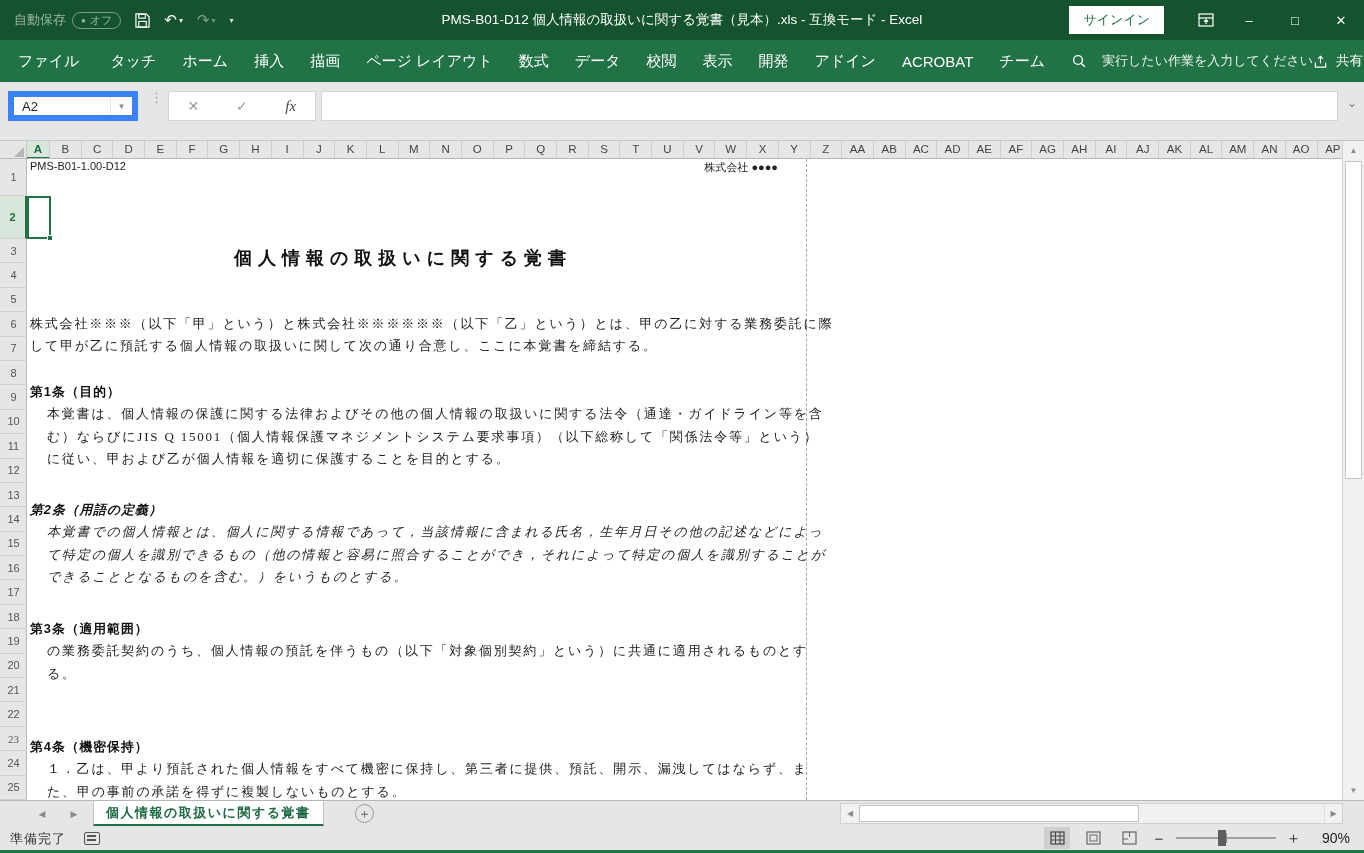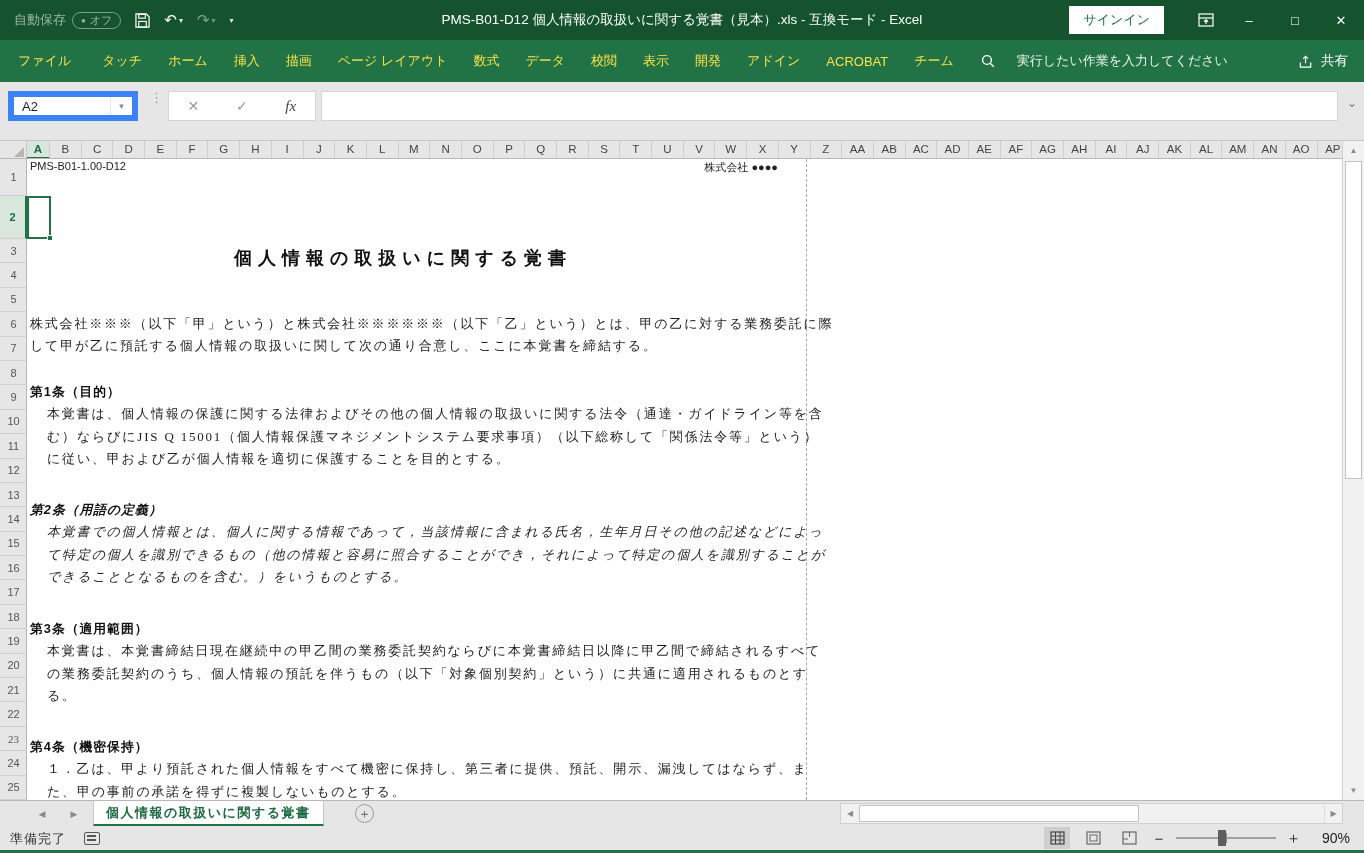--- a/index.html
+++ b/index.html
@@ -18,23 +18,23 @@
   .qbtn.disabled { opacity:.45; }
   .qat svg { display:block; }
   .tb-title { position:absolute; left:0; right:0; top:0; height:40px; display:flex; align-items:center; justify-content:center; color:#fff; font-size:13.5px; pointer-events:none; white-space:nowrap; }
   .tb-right { position:absolute; right:0; top:0; height:40px; display:flex; align-items:center; }
   .signin { background:#fff; color:#217346; border:none; font-size:13px; padding:5px 14px; margin-right:22px; font-family:inherit; }
   .winbtn { width:46px; height:40px; display:flex; align-items:center; justify-content:center; color:#fff; font-size:13px; }
   .ribopts { width:40px; }
 
   
   .ribbontabs { position:absolute; left:0; top:40px; width:1364px; height:42px; background:#217346; display:flex; align-items:center; }
-  .rtab { color:#fde047; font-size:13px; padding:0 13px; height:42px; display:flex; align-items:center; white-space:nowrap; }
+  .rtab { color:#ffffff; font-size:15px; padding:0 13px; height:42px; display:flex; align-items:center; white-space:nowrap; }
   .rtab.file { padding:0 18px; font-weight:400; }
-  .ribbon-search { display:flex; align-items:center; gap:22px; margin-left:14px; color:rgba(255,255,255,.9); font-size:13px; white-space:nowrap; }
+  .ribbon-search { display:flex; align-items:center; gap:16px; margin-left:14px; color:rgba(255,255,255,.9); font-size:13px; white-space:nowrap; }
   .ribbon-share { margin-left:auto; margin-right:16px; display:flex; align-items:center; gap:7px; color:#fff; font-size:13.5px; white-space:nowrap; }
 
   
   .formularow { position:absolute; left:0; top:82px; width:1364px; height:59px; background:#e6e6e6; border-bottom:1px solid #c6c6c6; }
   .namebox { position:absolute; left:8px; top:9px; width:130px; height:30px; background:#fff; border:6px solid #3b82f6; display:flex; align-items:center; }
   .namebox .nbtext { padding-left:8px; font-size:13px; color:#222; flex:1; }
   .namebox .nbdd { width:22px; text-align:center; color:#888; font-size:9px; border-left:1px solid #e8e8e8; align-self:stretch; display:flex; align-items:center; justify-content:center; }
   .fdots { position:absolute; left:150px; top:12px; color:#9a9a9a; font-size:13px; letter-spacing:0; line-height:8px; width:10px; text-align:center; }
   .fbtns { position:absolute; left:168px; top:9px; width:148px; height:30px; background:#fff; border:1px solid #d4d4d4; display:flex; align-items:center; justify-content:space-around; }
   .fbtns .fb { color:#9a9a9a; font-size:14px; width:33%; text-align:center; }
@@ -299,21 +299,20 @@
             </div><div class="article art-1">
               <div class="ahead">第2条（用語の定義）</div>
               <div class="abody">
                 <div class="dline">本覚書での個人情報とは、個人に関する情報であって，当該情報に含まれる氏名，生年月日その他の記述などによっ</div>
                 <div class="dline">て特定の個人を識別できるもの（他の情報と容易に照合することができ，それによって特定の個人を識別することが</div>
                 <div class="dline">できることとなるものを含む。）をいうものとする。</div>
               </div>
             </div><div class="article art-2">
               <div class="ahead">第3条（適用範囲）</div>
               <div class="abody">
-                <div class="dline">本覚書は、本覚書締結日現在継続中の甲乙間の業務委託契約ならびに本覚書締結日以降に甲乙間で締結されるすべて</div>
                 <div class="dline">の業務委託契約のうち、個人情報の預託を伴うもの（以下「対象個別契約」という）に共通に適用されるものとす</div>
                 <div class="dline">る。</div>
               </div>
             </div><div class="article art-3">
               <div class="ahead">第4条（機密保持）</div>
               <div class="abody">
                 <div class="dline">１．乙は、甲より預託された個人情報をすべて機密に保持し、第三者に提供、預託、開示、漏洩してはならず、ま</div>
                 <div class="dline">た、甲の事前の承諾を得ずに複製しないものとする。</div>
               </div>
             </div></span>

